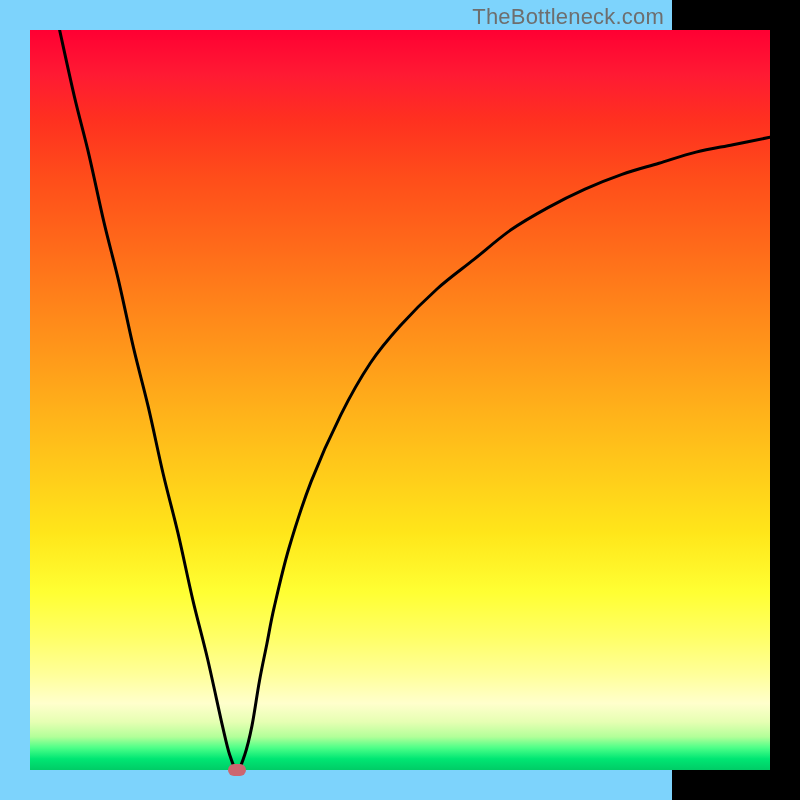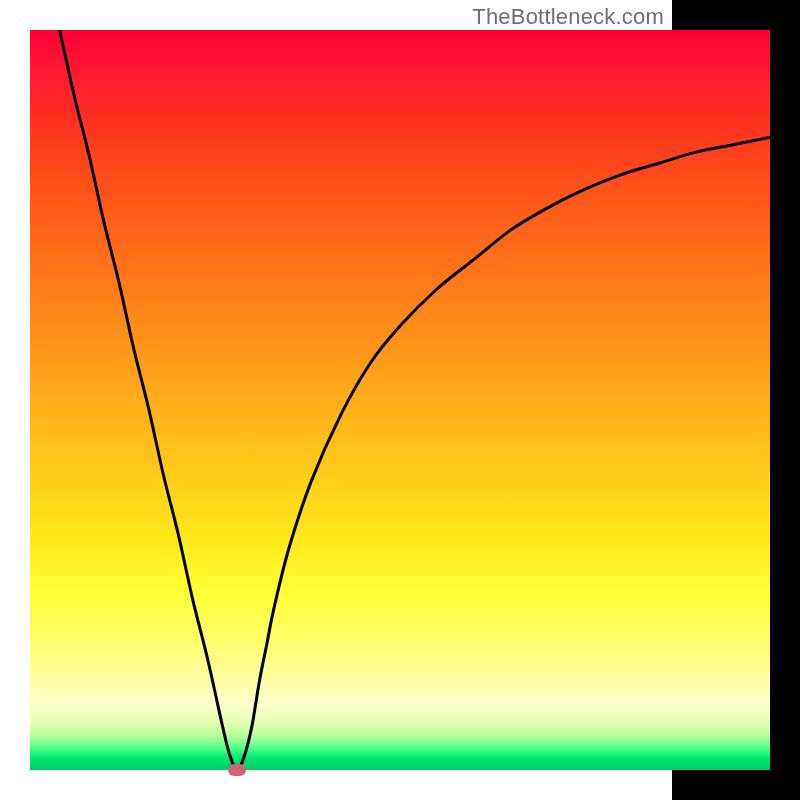--- a/index.html
+++ b/index.html
@@ -8,21 +8,21 @@
     width: 800px;
     height: 800px;
     background: #000;
     overflow: hidden;
     font-family: Arial, Helvetica, sans-serif;
   }
   .frame {
     position: relative;
     width: 672px;
     height: 800px;
-    background: #ffffff;
+    background: #7dd3fc;
   }
   .plot-area {
     position: absolute;
     left: 30px;
     top: 30px;
     width: 740px;
     height: 740px;
     background: linear-gradient(to bottom,
       #ff0033 0%,
       #ff1a33 6%,

